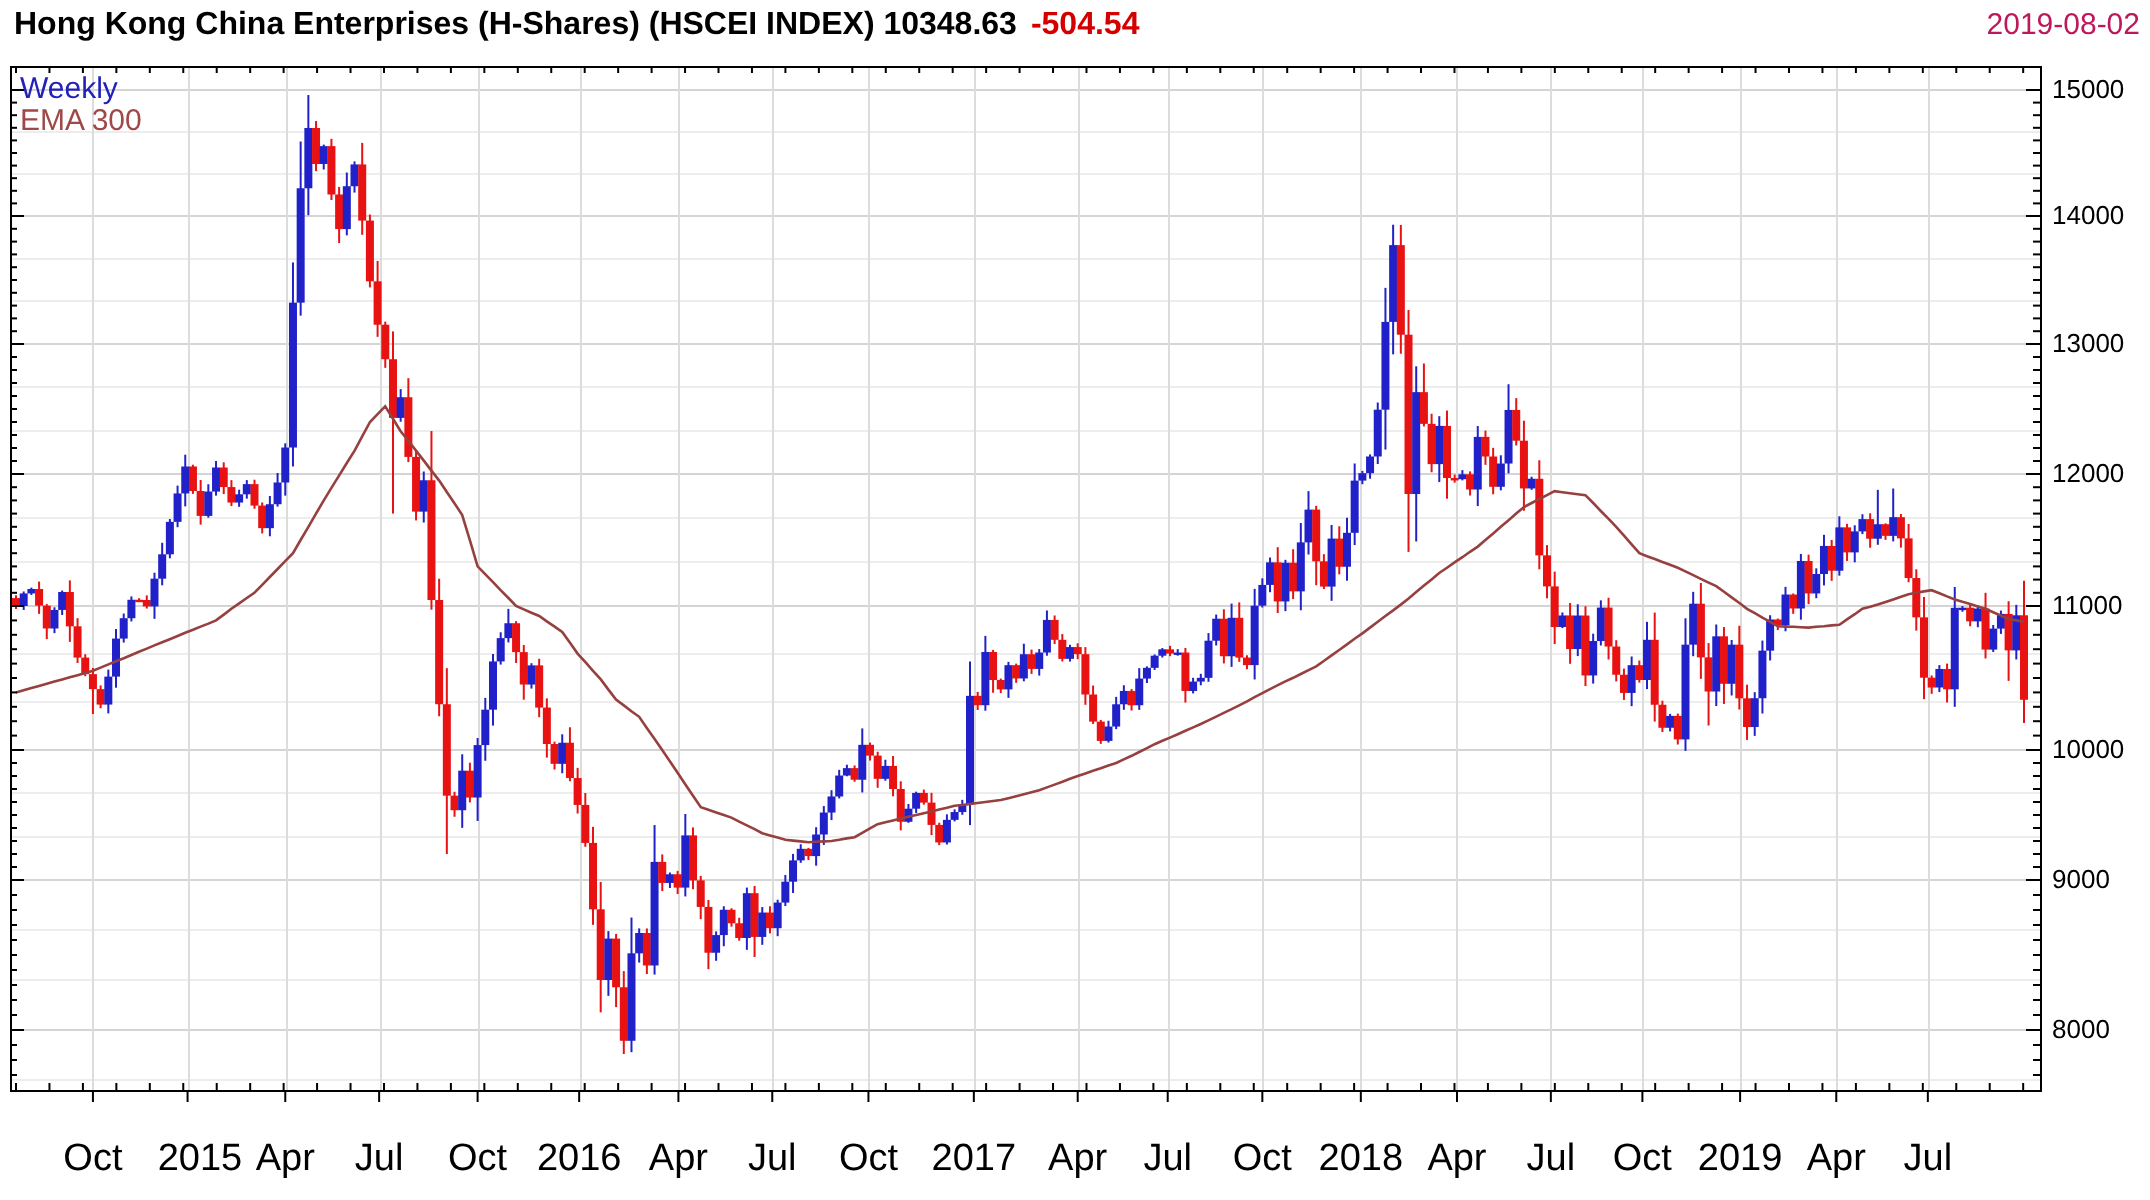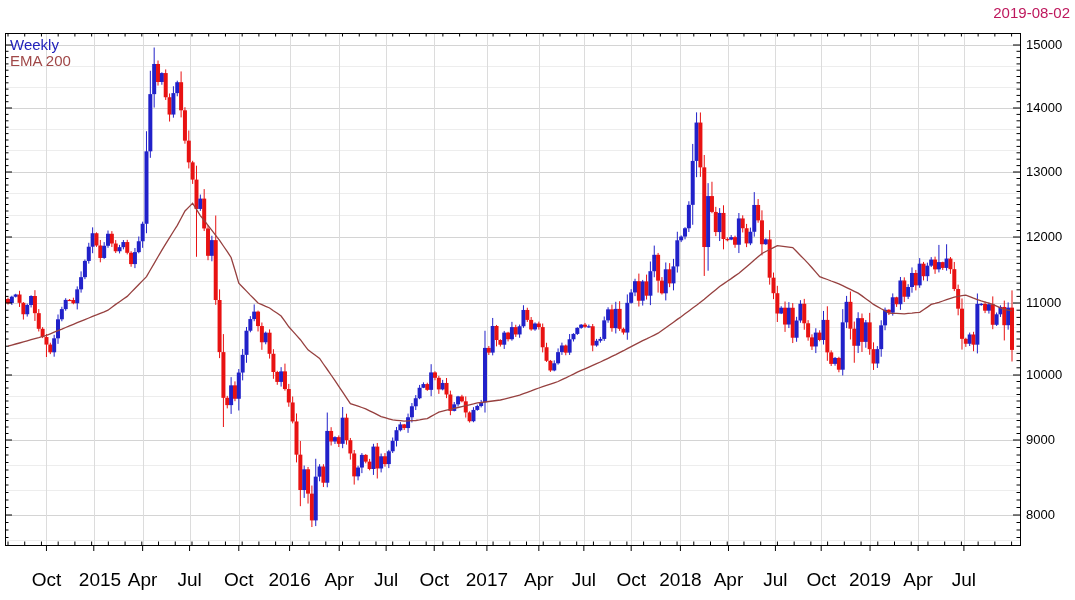--- a/index.html
+++ b/index.html
@@ -886,25 +886,26 @@
         <line x1="728.4950191570882" x2="728.4950191570882" y1="545" y2="551" stroke="#000000"></line>
         <line x1="775.4252873563219" x2="775.4252873563219" y1="545" y2="551" stroke="#000000"></line>
         <line x1="821.2015325670499" x2="821.2015325670499" y1="545" y2="551" stroke="#000000"></line>
         <line x1="870.0551724137931" x2="870.0551724137931" y1="545" y2="551" stroke="#000000"></line>
         <line x1="918.1394636015325" x2="918.1394636015325" y1="545" y2="551" stroke="#000000"></line>
         <line x1="963.9157088122605" x2="963.9157088122605" y1="545" y2="551" stroke="#000000"></line>
       </g>
       <rect x="5.5" y="33.5" width="1015" height="512" fill="none" stroke="#000000"></rect>
     </svg>
 
+  <div id="title-row" class="hdr"><span>Hong Kong China Enterprises (H-Shares) (HSCEI INDEX) 10348.63</span><span class="chg" style="color: rgb(212, 0, 0);">-504.54</span></div>
 
   <div id="date-label" class="hdr">2019-08-02</div>
 
   <div id="legend-weekly" class="legend" style="color: rgb(34, 34, 187);">Weekly</div>
-  <div id="legend-ema" class="legend" style="color: rgb(160, 72, 72);">EMA 200</div>
+  <div id="legend-ema" class="legend" style="color: rgb(160, 72, 72);">EMA 300</div>
 
   <div id="axis-labels">
       <div class="ylab" style="top: 37px;">15000</div>
       <div class="ylab" style="top: 100px;">14000</div>
       <div class="ylab" style="top: 164px;">13000</div>
       <div class="ylab" style="top: 229px;">12000</div>
       <div class="ylab" style="top: 295px;">11000</div>
       <div class="ylab" style="top: 367px;">10000</div>
       <div class="ylab" style="top: 432px;">9000</div>
       <div class="ylab" style="top: 507px;">8000</div>

